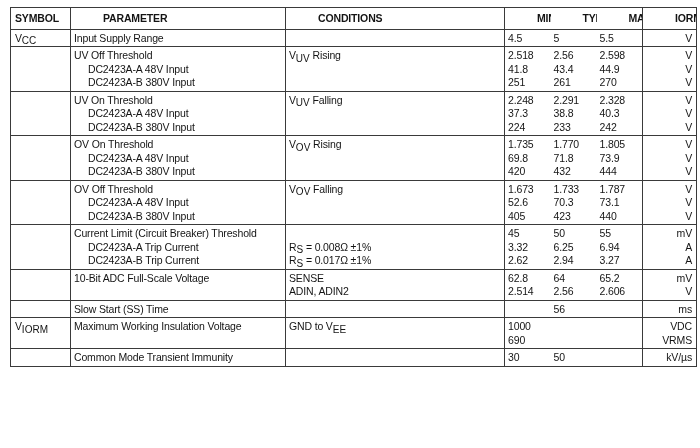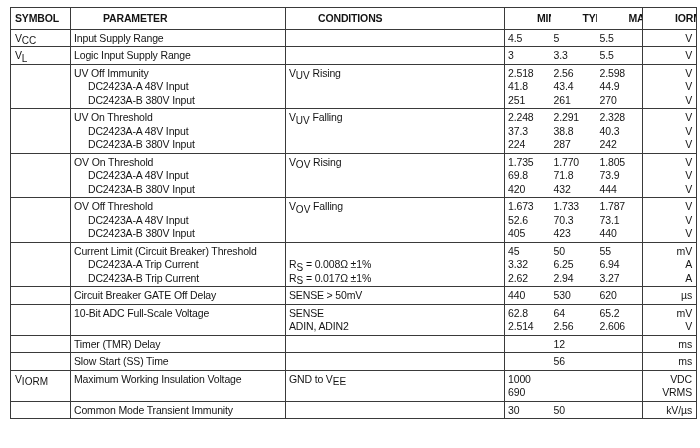--- a/index.html
+++ b/index.html
@@ -93,42 +93,23 @@
             <div class="line">5</div>
           </td>
           <td class="c-max vr">
             <div class="line">5.5</div>
           </td>
           <td class="c-units">
             <div class="line">V</div>
           </td>
         </tr>
         <tr>
-          <td class="c-sym vr"><span>V</span><sub>L</sub></td>
-          <td class="vr">
-            <div class="line">Logic Input Supply Range</div>
-          </td>
-          <td class="vr"></td>
-          <td class="c-min">
-            <div class="line">3</div>
-          </td>
-          <td class="c-typ">
-            <div class="line">3.3</div>
-          </td>
-          <td class="c-max vr">
-            <div class="line">5.5</div>
-          </td>
-          <td class="c-units">
-            <div class="line">V</div>
-          </td>
-        </tr>
-        <tr>
-          <td class="c-sym vr"></td>
-          <td class="vr">
-            <div class="line">UV Off Immunity</div>
+          <td class="c-sym vr"></td>
+          <td class="vr">
+            <div class="line">UV Off Threshold</div>
             <div class="line indent">DC2423A-A 48V Input</div>
             <div class="line indent">DC2423A-B 380V Input</div>
           </td>
           <td class="vr">
             <div class="line"><span>V</span><sub>UV</sub><span> Rising</span></div>
           </td>
           <td class="c-min">
             <div class="line">2.518</div>
             <div class="line">41.8</div>
             <div class="line">251</div>
@@ -160,21 +141,21 @@
             <div class="line"><span>V</span><sub>UV</sub><span> Falling</span></div>
           </td>
           <td class="c-min">
             <div class="line">2.248</div>
             <div class="line">37.3</div>
             <div class="line">224</div>
           </td>
           <td class="c-typ">
             <div class="line">2.291</div>
             <div class="line">38.8</div>
-            <div class="line">287</div>
+            <div class="line">233</div>
           </td>
           <td class="c-max vr">
             <div class="line">2.328</div>
             <div class="line">40.3</div>
             <div class="line">242</div>
           </td>
           <td class="c-units">
             <div class="line">V</div>
             <div class="line">V</div>
             <div class="line">V</div>
@@ -271,41 +252,20 @@
           </td>
           <td class="c-units">
             <div class="line">mV</div>
             <div class="line">A</div>
             <div class="line">A</div>
           </td>
         </tr>
         <tr>
           <td class="c-sym vr"></td>
           <td class="vr">
-            <div class="line">Circuit Breaker GATE Off Delay</div>
-          </td>
-          <td class="vr">
-            <div class="line"><span>SENSE &gt; 50mV</span></div>
-          </td>
-          <td class="c-min">
-            <div class="line">440</div>
-          </td>
-          <td class="c-typ">
-            <div class="line">530</div>
-          </td>
-          <td class="c-max vr">
-            <div class="line">620</div>
-          </td>
-          <td class="c-units">
-            <div class="line">µs</div>
-          </td>
-        </tr>
-        <tr>
-          <td class="c-sym vr"></td>
-          <td class="vr">
             <div class="line">10-Bit ADC Full-Scale Voltage</div>
           </td>
           <td class="vr">
             <div class="line"><span>SENSE</span></div>
             <div class="line"><span>ADIN, ADIN2</span></div>
           </td>
           <td class="c-min">
             <div class="line">62.8</div>
             <div class="line">2.514</div>
           </td>
@@ -313,39 +273,20 @@
             <div class="line">64</div>
             <div class="line">2.56</div>
           </td>
           <td class="c-max vr">
             <div class="line">65.2</div>
             <div class="line">2.606</div>
           </td>
           <td class="c-units">
             <div class="line">mV</div>
             <div class="line">V</div>
-          </td>
-        </tr>
-        <tr>
-          <td class="c-sym vr"></td>
-          <td class="vr">
-            <div class="line">Timer (TMR) Delay</div>
-          </td>
-          <td class="vr"></td>
-          <td class="c-min">
-            <div class="line">&nbsp;</div>
-          </td>
-          <td class="c-typ">
-            <div class="line">12</div>
-          </td>
-          <td class="c-max vr">
-            <div class="line">&nbsp;</div>
-          </td>
-          <td class="c-units">
-            <div class="line">ms</div>
           </td>
         </tr>
         <tr>
           <td class="c-sym vr"></td>
           <td class="vr">
             <div class="line">Slow Start (SS) Time</div>
           </td>
           <td class="vr"></td>
           <td class="c-min">
             <div class="line">&nbsp;</div>

